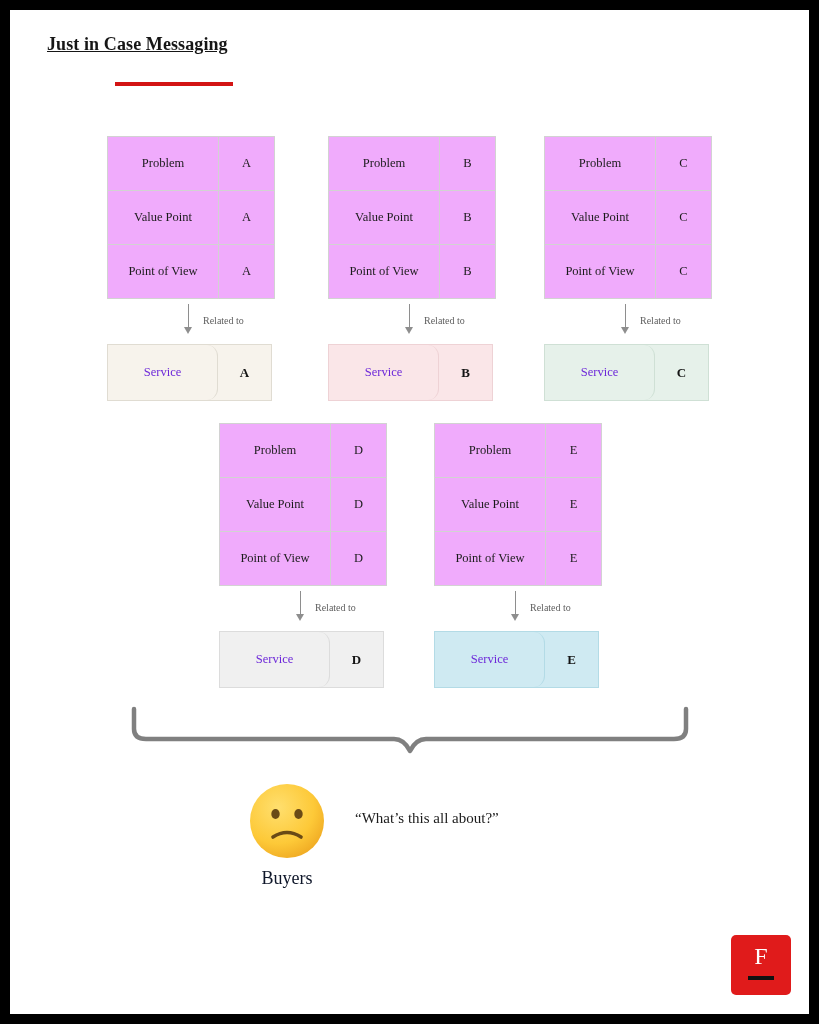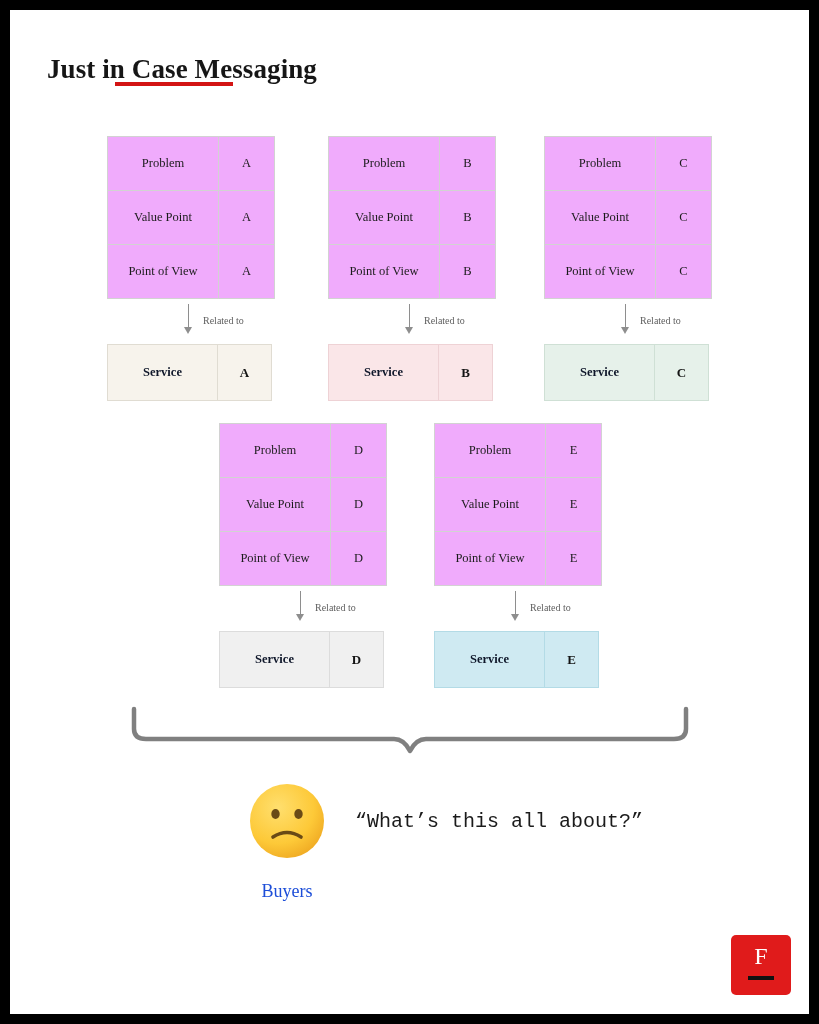--- a/index.html
+++ b/index.html
@@ -20,26 +20,27 @@
     width: 799px;
     height: 1004px;
     background: #ffffff;
     overflow: hidden;
   }
 
   
   #page-title {
     position: absolute;
     left: 37px;
-    top: 44px;
-    font-size: 27px;
+    top: 24px;
+    font-size: 18px;
     font-weight: bold;
     color: #161616;
     letter-spacing: 0.1px;
     white-space: nowrap;
+    text-decoration: underline;
   }
   #title-rule {
     position: absolute;
     left: 105px;
     top: 72px;
     width: 118px;
     height: 4px;
     background: #d31414;
   }
   #site-url {
@@ -116,24 +117,25 @@
     border: 1px solid #d6d6d6;
     box-sizing: border-box;
     display: flex;
   }
   .service-bar .svc-name {
     width: 110px;
     display: flex;
     align-items: center;
     justify-content: center;
     font-size: 12.5px;
-    font-weight: bold;
-    color: #0f172a;
+    font-weight: normal;
+    color: #6d28d9;
     border-right: 1px solid #d6d6d6;
     box-sizing: border-box;
+    border-radius: 11px;
   }
   .service-bar .svc-letter {
     flex: 1;
     display: flex;
     align-items: center;
     justify-content: center;
     font-size: 13px;
     font-weight: bold;
     color: #141414;
   }
@@ -150,32 +152,31 @@
   
   #buyer-group {
     position: absolute;
     left: 222px;
     top: 772px;
     width: 110px;
     text-align: center;
   }
   #buyer-face { display: block; margin: 0 auto; }
   #buyer-label {
-    margin-top: 21px;
+    margin-top: 8px;
     font-size: 18px;
-    color: #1d4ed8;
+    color: #0f172a;
   }
   #buyer-quote {
     position: absolute;
     left: 345px;
     top: 800px;
-    font-size: 20px;
+    font-size: 15px;
     color: #1b1b1b;
     white-space: nowrap;
-    font-family: Liberation Mono, monospace;
   }
 
   
   #logo {
     position: absolute;
     left: 721px;
     top: 925px;
     width: 60px;
     height: 60px;
     background: #e01b1b;

